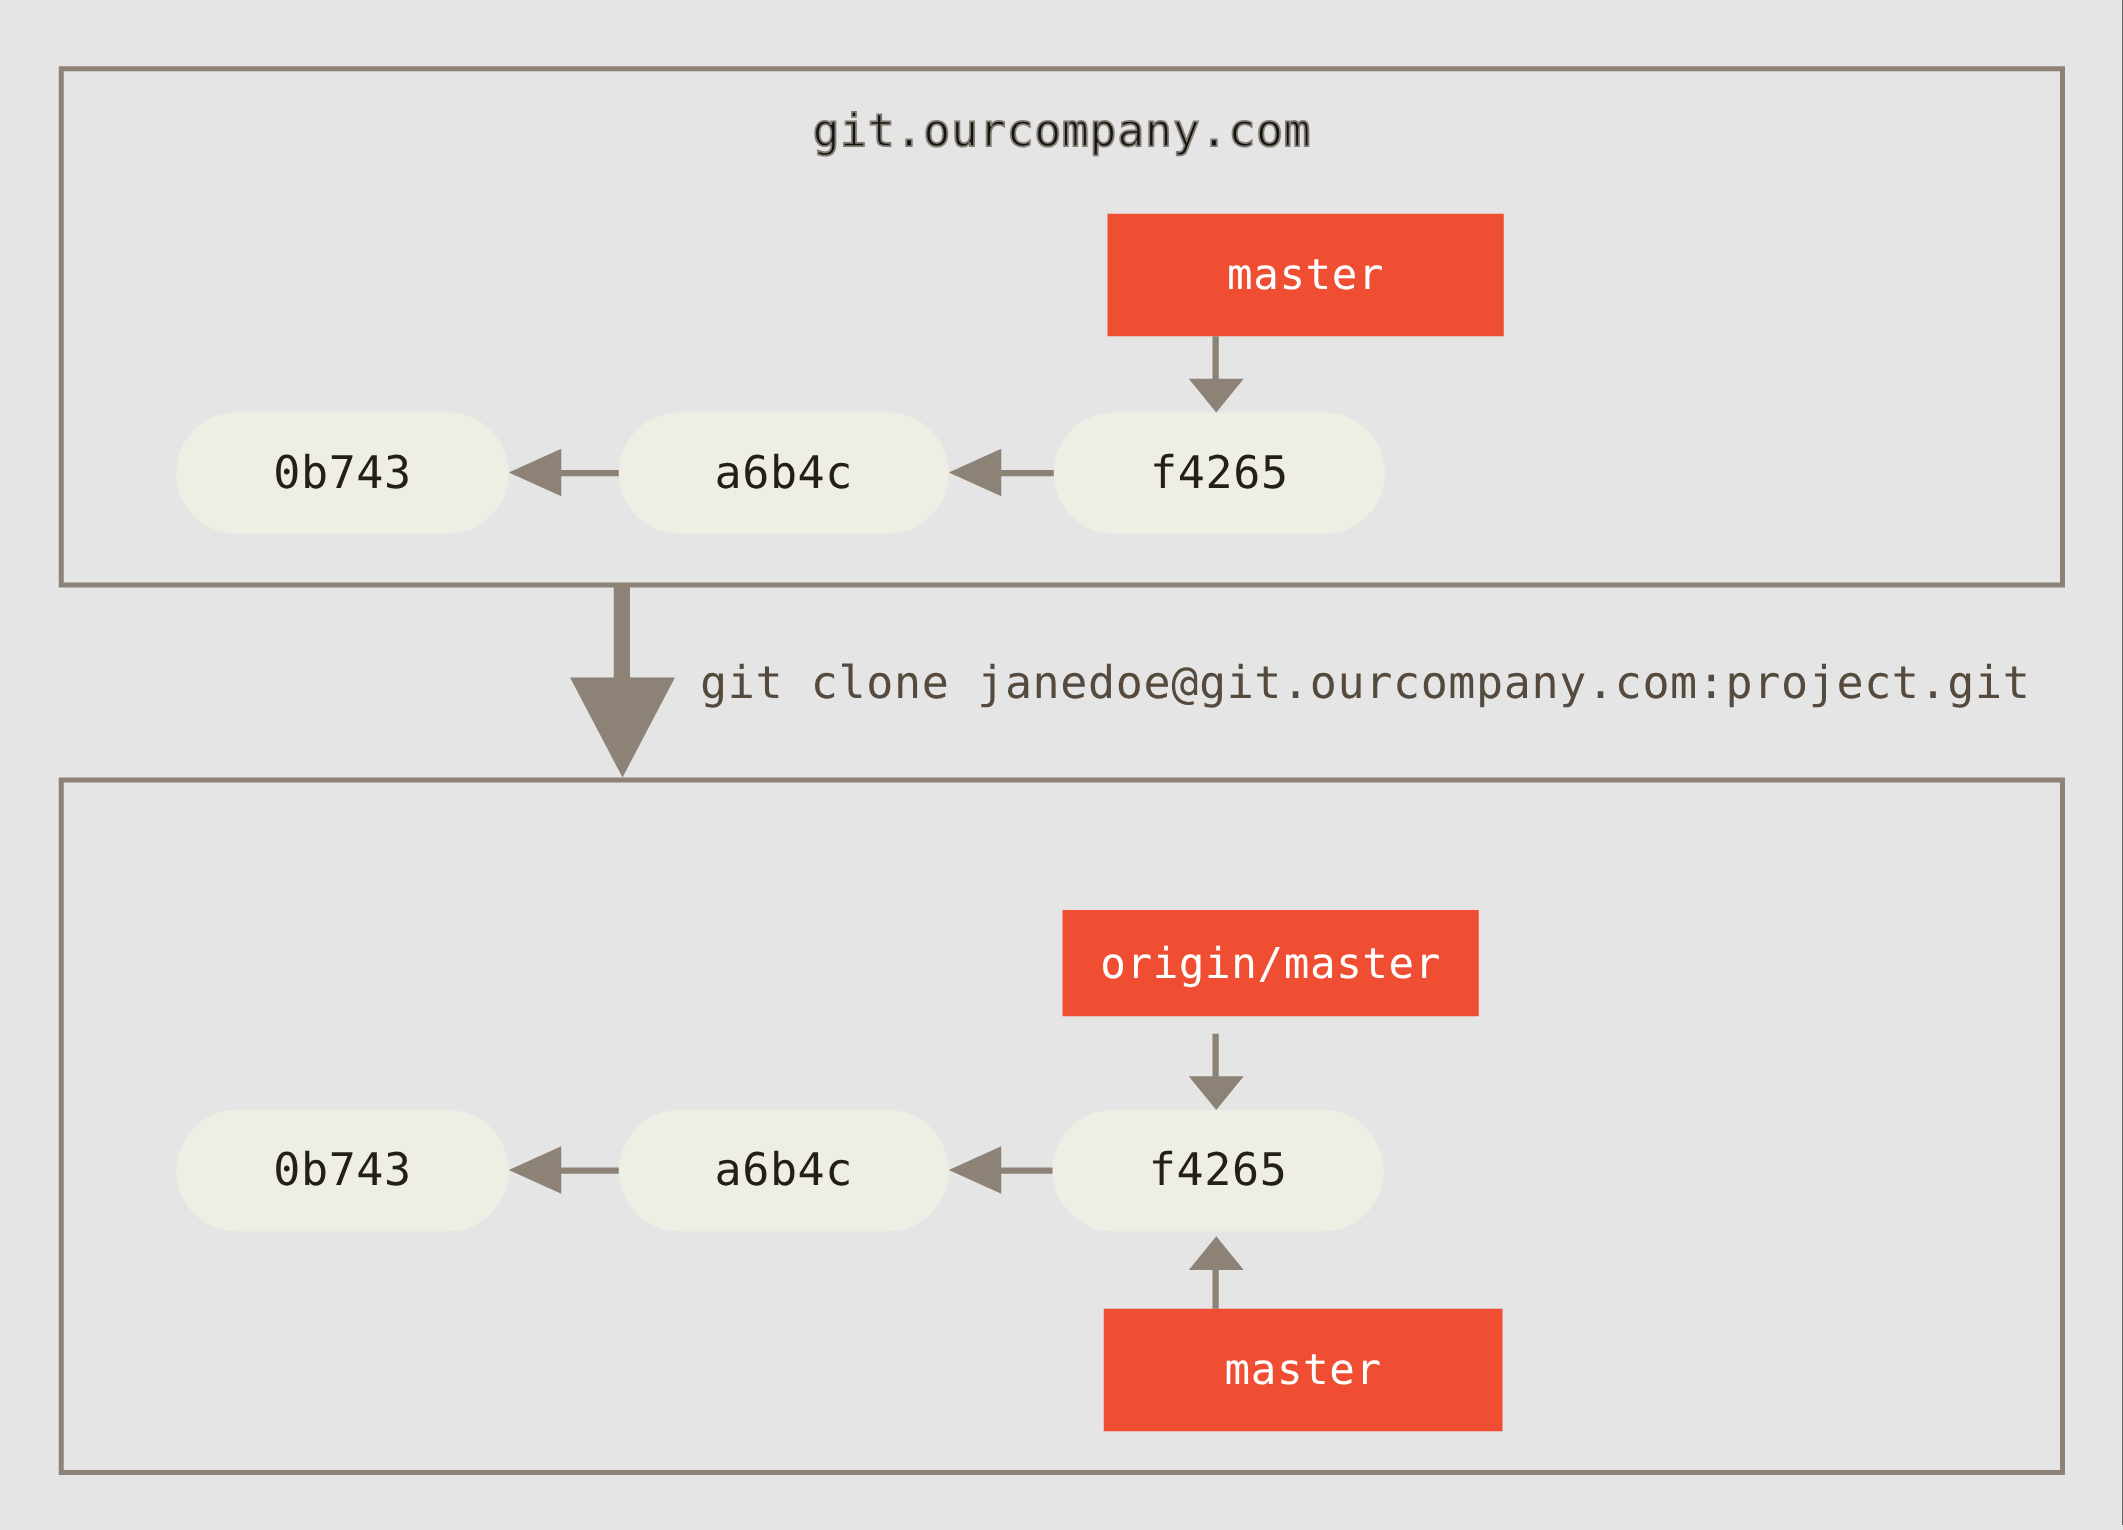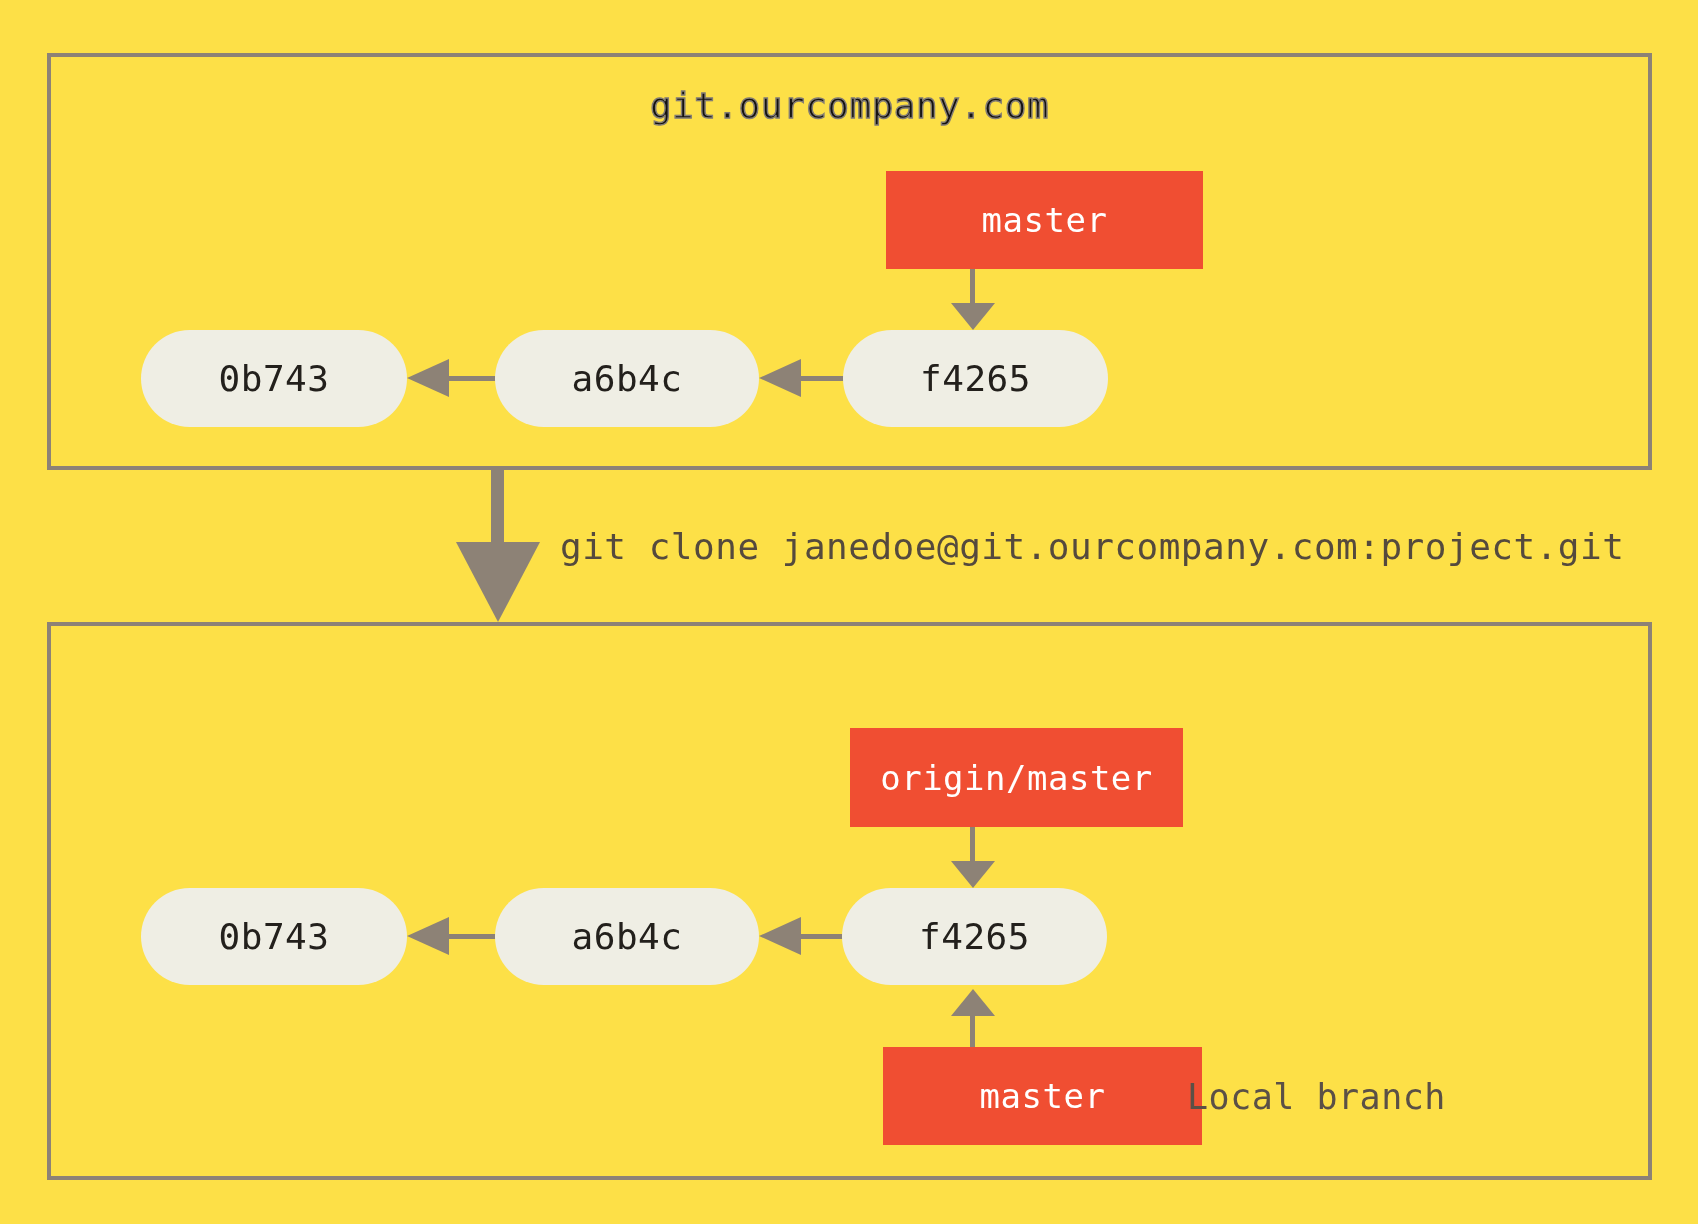--- a/index.html
+++ b/index.html
@@ -1,16 +1,16 @@
 <!DOCTYPE html>
 <html><head>
 <meta charset="utf-8">
 <style>
   html,body{margin:0;padding:0;background:#000;}
-  #canvas{position:relative;width:1698px;height:1224px;background:#fde047;overflow:hidden;
+  #canvas{position:relative;width:1698px;height:1224px;background:#e5e5e5;overflow:hidden;
           font-family:"DejaVu Sans Mono",monospace;}
   .layer{position:absolute;left:0;top:0;width:100%;height:100%;}
 
   .frame{position:absolute;border:4px solid #8d8276;box-sizing:border-box;background:transparent;}
 
   .ghost-title{position:absolute;text-align:center;font-size:36px;line-height:36px;
                color:#141210;-webkit-text-stroke:1.4px #847d74;
                text-shadow:0 0 1px #6f6a63;letter-spacing:0.5px;white-space:pre;}
 
   .branch{position:absolute;background:#f04e32;color:#fff;font-size:34px;
@@ -59,34 +59,33 @@
   <div class="layer">
     <div class="shaft" style="left:491px;top:468px;width:13px;height:76px;"></div>
     <div class="tri bigdown" style="left:456px;top:542px;"></div>
     <div class="cmd" style="left:560px;top:529px;">git clone janedoe@git.ourcompany.com:project.git</div>
   </div>
 
   <div class="layer">
     <div class="frame" style="left:47px;top:622px;width:1605px;height:558px;"></div>
 
 
-    <div class="branch" style="left:810px;top:728px;width:333px;height:99px;">origin/master</div>
+    <div class="branch" style="left:810px;top:728px;width:333px;height:85px;">origin/master</div>
 
     <div class="shaft" style="left:970px;top:827px;width:5px;height:36px;"></div>
     <div class="tri down" style="left:951px;top:861px;"></div>
 
     <div class="pill" style="left:141px;top:888px;width:266px;">0b743</div>
     <div class="pill" style="left:495px;top:888px;width:264px;">a6b4c</div>
     <div class="pill" style="left:842px;top:888px;width:265px;">f4265</div>
 
     <div class="tri left" style="left:407px;top:917px;"></div>
     <div class="shaft" style="left:448px;top:934px;width:47px;height:5px;"></div>
     <div class="tri left" style="left:759px;top:917px;"></div>
     <div class="shaft" style="left:800px;top:934px;width:42px;height:5px;"></div>
 
     <div class="tri up" style="left:951px;top:989px;"></div>
     <div class="shaft" style="left:970px;top:1014px;width:5px;height:33px;"></div>
 
     <div class="branch" style="left:843px;top:1047px;width:319px;height:98px;">master</div>
-    <div class="annot" style="left:1187px;top:1079px;">Local branch</div>
   </div>
 
 </div>
 
 </body></html>

